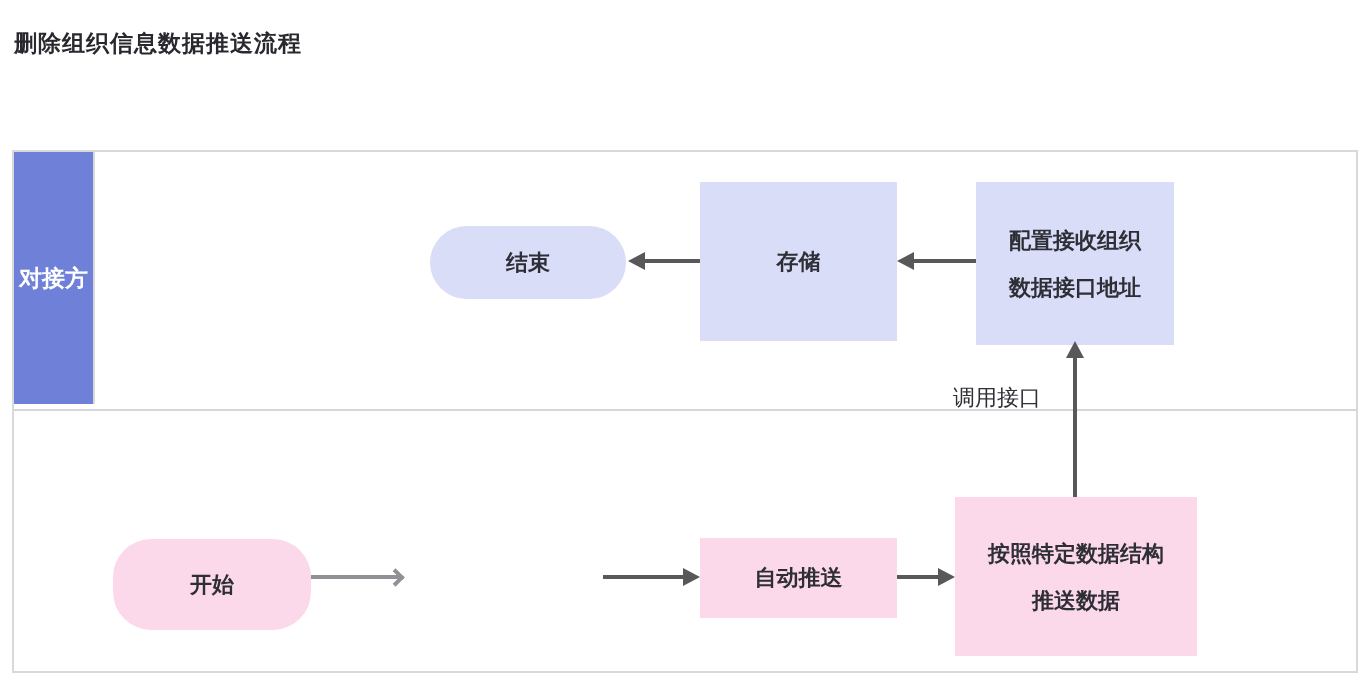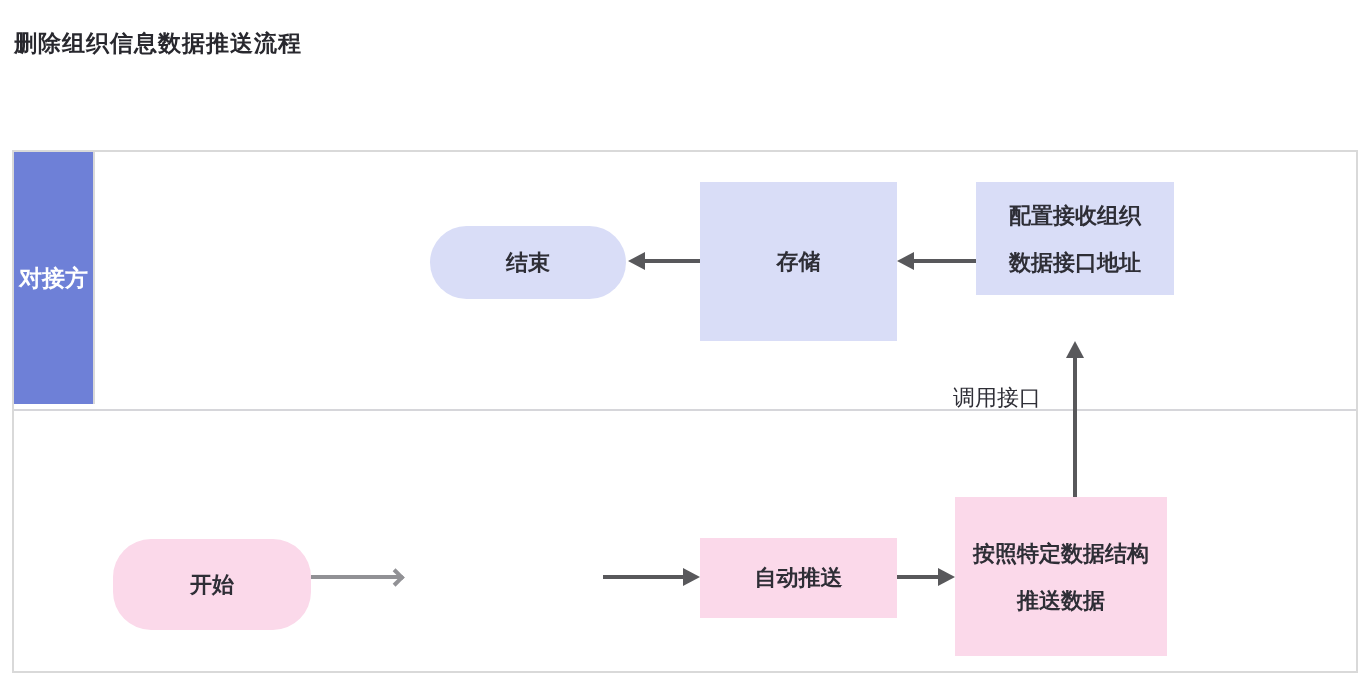--- a/index.html
+++ b/index.html
@@ -67,25 +67,25 @@
     align-items: center; justify-content: center;
     font-size: 22px; font-weight: 700; color: var(--text-dark);
     text-align: center;
   }
   .node.lavender { background: var(--lavender-node); }
   .node.pink { background: var(--pink-node); }
   .node.two-line { line-height: 47px; }
 
   .node-end   { left: 430px; top: 226px; width: 196px; height: 73px; border-radius: 37px; }
   .node-store { left: 700px; top: 182px; width: 197px; height: 159px; }
-  .node-config{ left: 976px; top: 182px; width: 198px; height: 113px; }
+  .node-config{ left: 976px; top: 182px; width: 198px; height: 163px; }
   .node-start { left: 113px; top: 539px; width: 198px; height: 91px; border-radius: 38px; justify-content: center; }
   .node-delete{ left: 405px; top: 538px; width: 198px; height: 80px; }
   .node-push  { left: 700px; top: 538px; width: 197px; height: 80px; }
-  .node-struct{ left: 955px; top: 497px; width: 212px; height: 159px; line-height: 46px; }
+  .node-struct{ left: 955px; top: 497px; width: 242px; height: 159px; line-height: 46px; }
 
   .arrow { position: absolute; z-index: 3; }
   .arrow .shaft-h { position: absolute; height: 4px; background: var(--arrow-dark); top: 7px; }
   .arrow .shaft-v { position: absolute; width: 4px; background: var(--arrow-dark); left: 7px; }
   .tri { position: absolute; width: 0; height: 0; }
   .tri-left  { left: 0; top: 0; border-top: 9px solid transparent; border-bottom: 9px solid transparent; border-right: 17px solid var(--arrow-dark); }
   .tri-right { right: 0; top: 0; border-top: 9px solid transparent; border-bottom: 9px solid transparent; border-left: 17px solid var(--arrow-dark); }
   .tri-up    { top: 0; left: 0; border-left: 9px solid transparent; border-right: 9px solid transparent; border-bottom: 17px solid var(--arrow-dark); }
 
   

